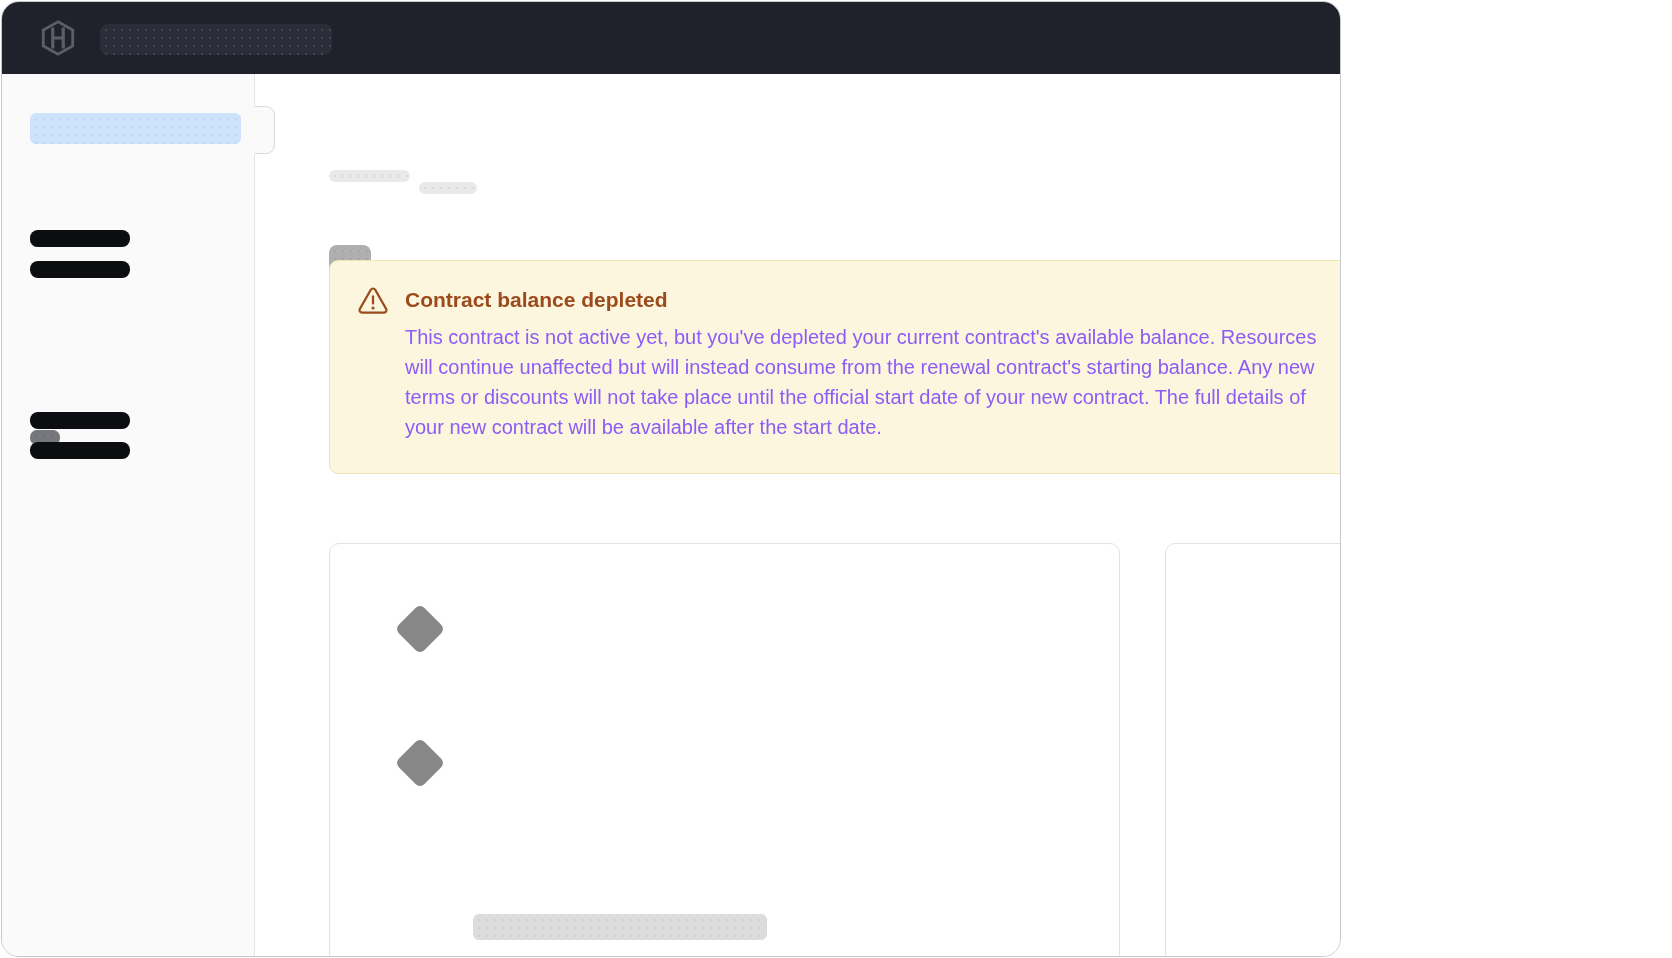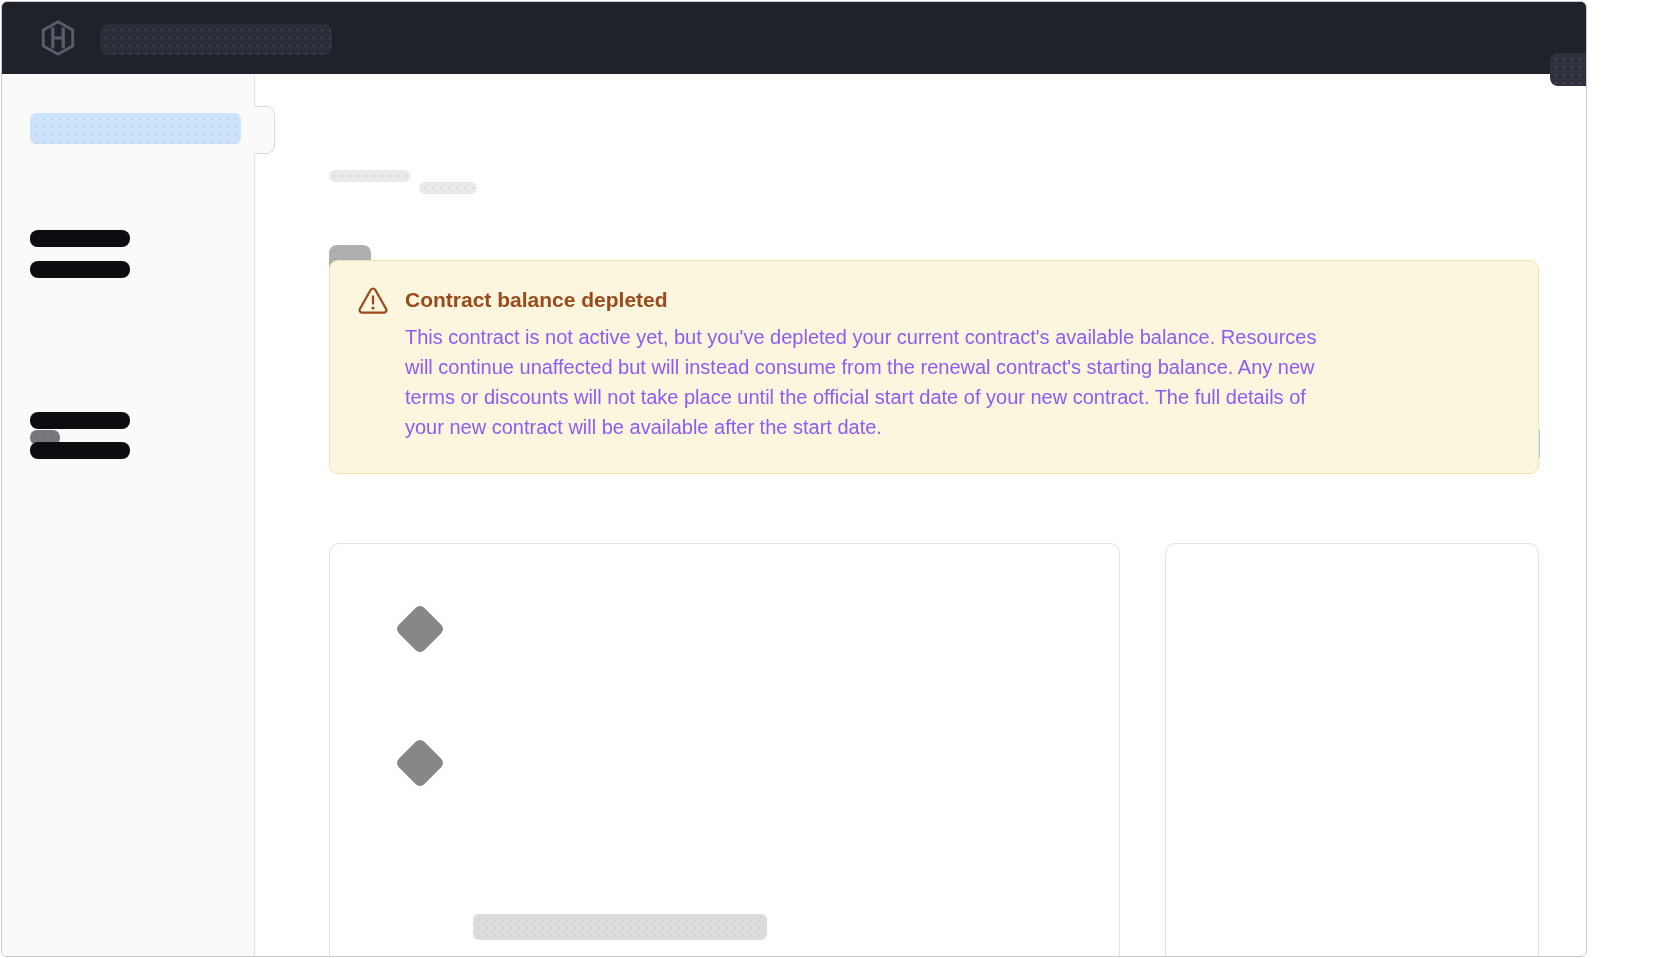--- a/index.html
+++ b/index.html
@@ -1,20 +1,20 @@
 <!DOCTYPE html>
 <html><head>
 <meta charset="utf-8">
 <style>
   * { box-sizing: border-box; margin: 0; padding: 0; }
   html,body { width:1672px; height:958px; background:#ffffff; font-family:"Liberation Sans", sans-serif; }
 
   #window{
-    position:relative; width:1586px; height:956px; margin:1px;
-    border:1px solid #c9cace; border-radius:6px; overflow:hidden; background:#ffffff;
+    position:relative; width:1340px; height:956px; margin:1px;
+    border:1px solid #c9cace; border-radius:18px; overflow:hidden; background:#ffffff;
   }
   .abs{ position:absolute; }
 
   
   .dots{ position:relative; }
   .dots::after{
     content:""; position:absolute; inset:0; border-radius:inherit;
     background-image: radial-gradient(circle, rgba(0,0,0,0.06) 1px, transparent 1.3px);
     background-size:8px 8px; background-position:2px 2px;
   }

